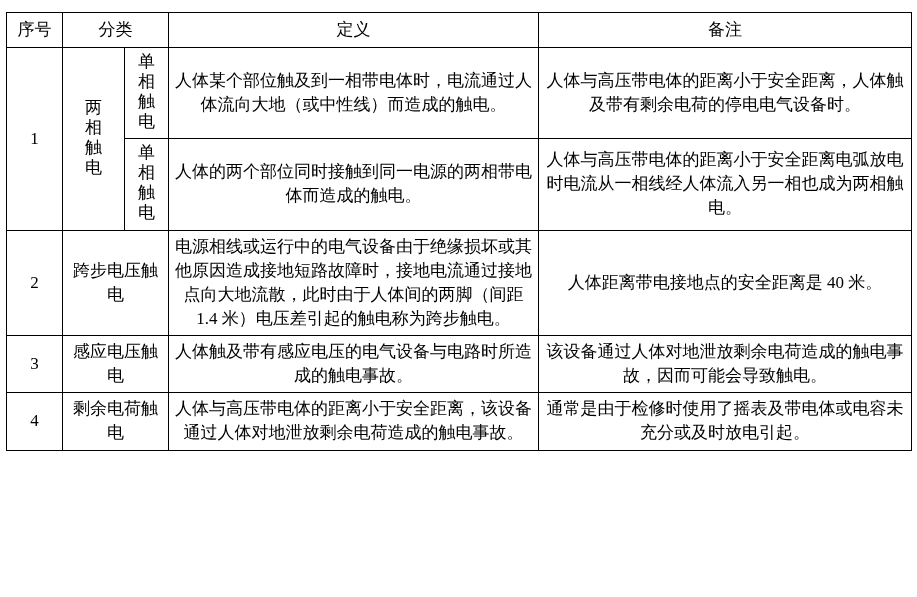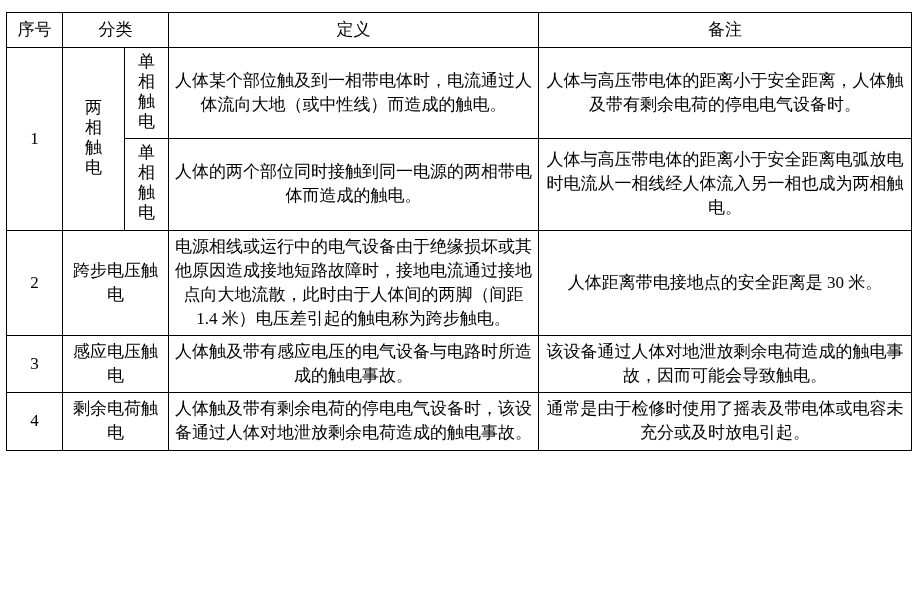--- a/index.html
+++ b/index.html
@@ -126,21 +126,21 @@
 
       <tr>
         <td class="num">2</td>
         <td class="cat" colspan="2">
           <span>跨步电压触电</span>
         </td>
         <td class="def">
           <span class="p">电源相线或运行中的电气设备由于绝缘损坏或其他原因造成接地短路故障时，接地电流通过接地点向大地流散，此时由于人体间的两脚（间距 1.4 米）电压差引起的触电称为跨步触电。</span>
         </td>
         <td class="note">
-          <span class="p">人体距离带电接地点的安全距离是 30 米。</span>
+          <span class="p">人体距离带电接地点的安全距离是 40 米。</span>
         </td>
       </tr>
 
       <tr>
         <td class="num">3</td>
         <td class="cat" colspan="2">
           <span>感应电压触电</span>
         </td>
         <td class="def">
           <span class="p">人体触及带有感应电压的电气设备与电路时所造成的触电事故。</span>
@@ -149,21 +149,21 @@
           <span class="p">该设备通过人体对地泄放剩余电荷造成的触电事故，因而可能会导致触电。</span>
         </td>
       </tr>
 
       <tr>
         <td class="num">4</td>
         <td class="cat" colspan="2">
           <span>剩余电荷触电</span>
         </td>
         <td class="def">
-          <span class="p">人体触及带有剩余电荷的停电电气设备时，该设备通过人体对地泄放剩余电荷造成的触电事故。</span>
+          <span class="p">人体与高压带电体的距离小于安全距离，该设备通过人体对地泄放剩余电荷造成的触电事故。</span>
         </td>
         <td class="note">
           <span class="p">通常是由于检修时使用了摇表及带电体或电容未充分或及时放电引起。</span>
         </td>
       </tr>
     </tbody>
   </table>
 </div>
 
 </body></html>

